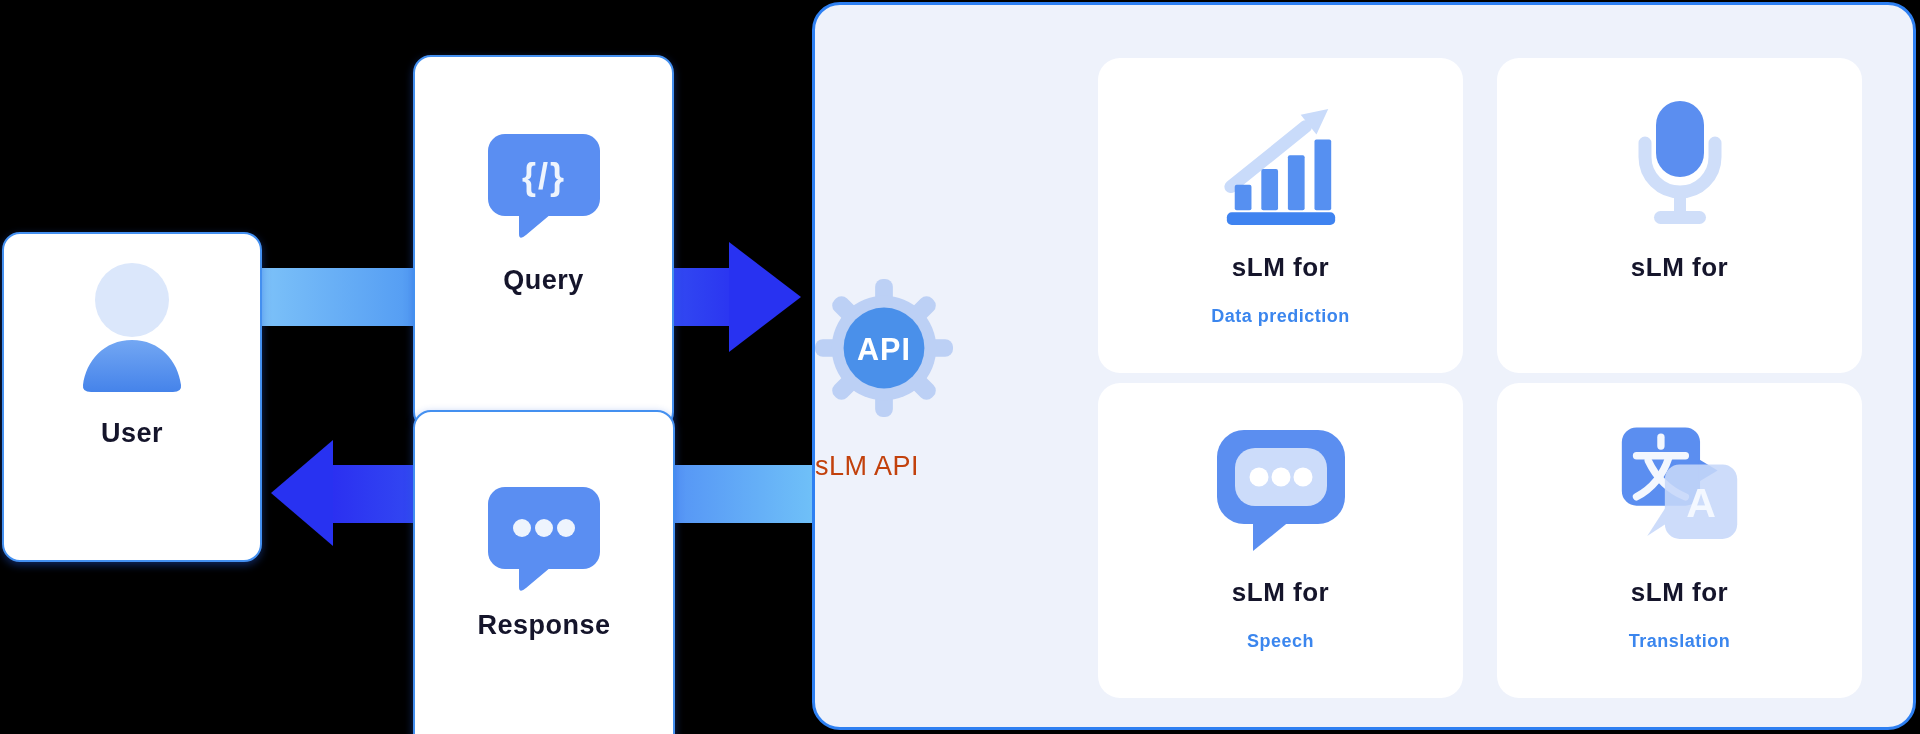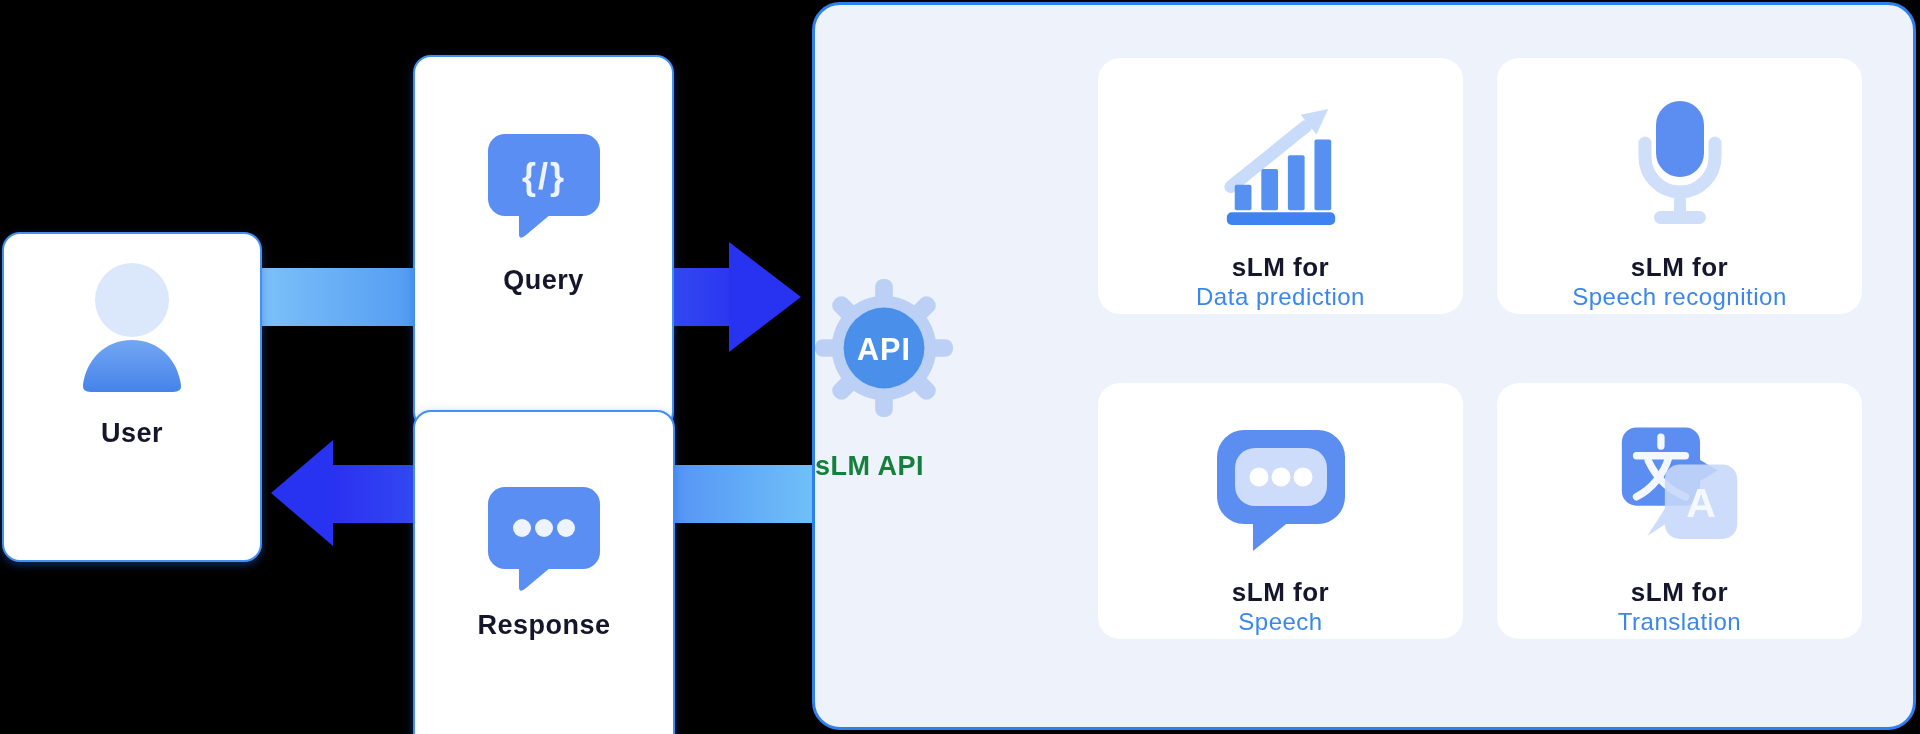--- a/index.html
+++ b/index.html
@@ -29,32 +29,32 @@
   #response-arrow-shaft{left:332px;top:465px;width:480px;height:58px;
     background:linear-gradient(90deg,#2b30f1 0%,#3e6ef3 45%,#6fc0f8 100%);}
   #response-arrow-head{left:271px;top:440px;width:62px;height:106px;background:#2832f1;
     clip-path:polygon(100% 0,0 50%,100% 100%);}
   
   #main-panel{
     position:absolute;left:812px;top:2px;width:1104px;height:728px;
     background:#eef2fb;border:3px solid #2e80f2;border-radius:28px;z-index:2;box-sizing:border-box;
   }
   .api-block{position:absolute;left:0;top:274px;width:290px;display:flex;flex-direction:column;align-items:flex-start;}
-  .api-label{margin-top:34px;font-weight:bold;font-size:27px;color:#15803d;letter-spacing:.5px;}
+  .api-label{margin-top:34px;font-weight:normal;font-size:27px;color:#c2410c;letter-spacing:.5px;}
   .panel-card{
-    position:absolute;width:365px;height:256px;background:#ffffff;border-radius:22px;
+    position:absolute;width:365px;height:315px;background:#ffffff;border-radius:22px;
     display:flex;flex-direction:column;align-items:center;padding-top:36px;box-sizing:border-box;
   }
   #pcard-0{left:283px;top:53px;}
   #pcard-1{left:682px;top:53px;}
   #pcard-2{left:283px;top:378px;}
   #pcard-3{left:682px;top:378px;}
   .panel-icon-box{height:142px;display:flex;align-items:center;justify-content:center;}
   .card-line1{margin-top:16px;font-weight:bold;font-size:26px;color:#15152b;letter-spacing:.5px;}
-  .card-line2{margin-top:0;font-weight:normal;font-size:24px;color:#3b86ee;letter-spacing:.5px;}
+  .card-line2{margin-top:23px;font-weight:bold;font-size:18px;color:#3b86ee;letter-spacing:.5px;}
   svg text{font-family:"Liberation Sans","DejaVu Sans",sans-serif;}
 </style>
 </head>
 <body>
 
 <div class="canvas">
 
   <div class="arrow" id="query-arrow-shaft"></div>
   <div class="arrow" id="query-arrow-head"></div>
   <div class="arrow" id="response-arrow-shaft"></div>
@@ -136,21 +136,20 @@
     <div class="panel-card" id="pcard-1">
       <div class="panel-icon-box">
         <svg width="120" height="132" viewBox="0 0 120 132">
           <path d="M25 44 V58 A35 35 0 0 0 95 58 V44" fill="none" stroke="#cfdef9" stroke-width="13" stroke-linecap="round"></path>
           <rect x="36" y="2" width="48" height="76" rx="24" fill="#5b8ef0"></rect>
           <rect x="54" y="96" width="12" height="18" fill="#cfdef9"></rect>
           <rect x="34" y="112" width="52" height="13" rx="6.5" fill="#cfdef9"></rect>
         </svg>
       </div>
       <div class="card-line1">sLM for</div>
-      <div class="card-line2">Speech recognition</div>
     </div>
 
     <div class="panel-card" id="pcard-2">
       <div class="panel-icon-box">
         <svg width="140" height="132" viewBox="0 0 140 132">
           <rect x="6" y="6" width="128" height="94" rx="27" fill="#5b8ef0"></rect>
           <polygon points="42,96 42,127 80,96" fill="#5b8ef0"></polygon>
           <rect x="24" y="24" width="92" height="58" rx="20" fill="#ccdcfa"></rect>
           <circle cx="48" cy="53" r="9.5" fill="#ffffff"></circle>
           <circle cx="70" cy="53" r="9.5" fill="#ffffff"></circle>

